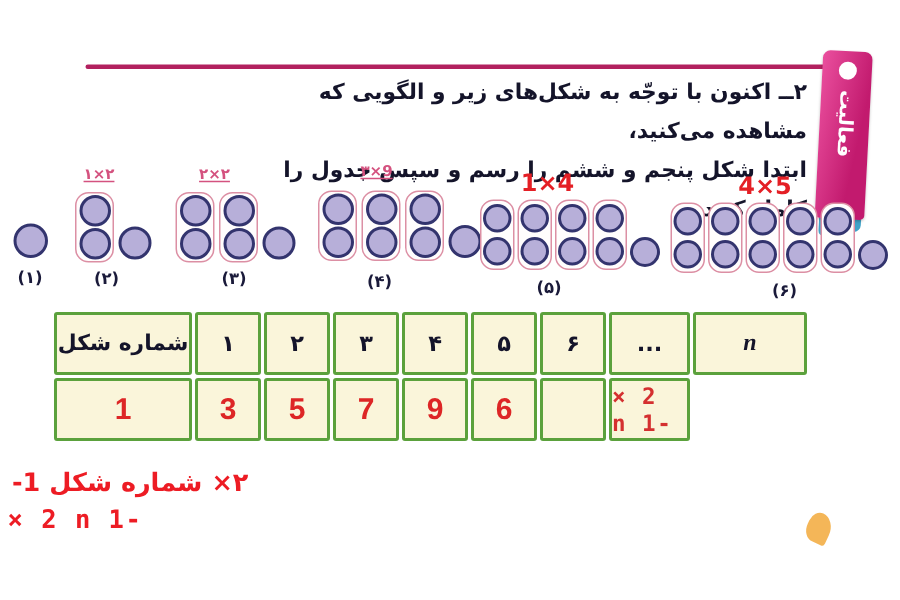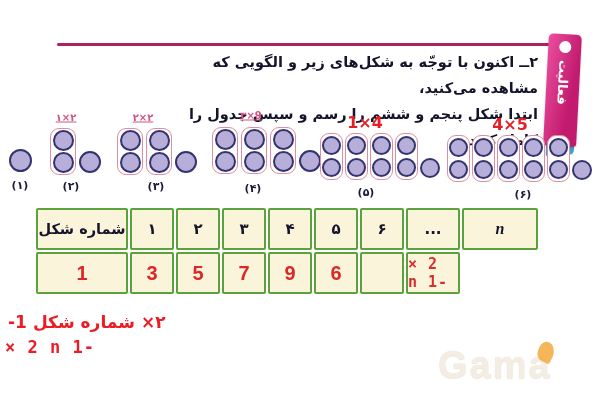--- a/index.html
+++ b/index.html
@@ -188,17 +188,16 @@
     </div>
 
   <div class="annot1">
     <span>-1</span>
     <span class="fa">شماره شکل</span>
     <span>×۲</span>
   </div>
   <div class="annot2">× 2 n 1-</div>
 
   <div class="wm">
-    <span class="wm-text">Gama</span>
     <span class="wm-swoosh"></span>
   </div>
 
 </div>
 
 </body></html>

